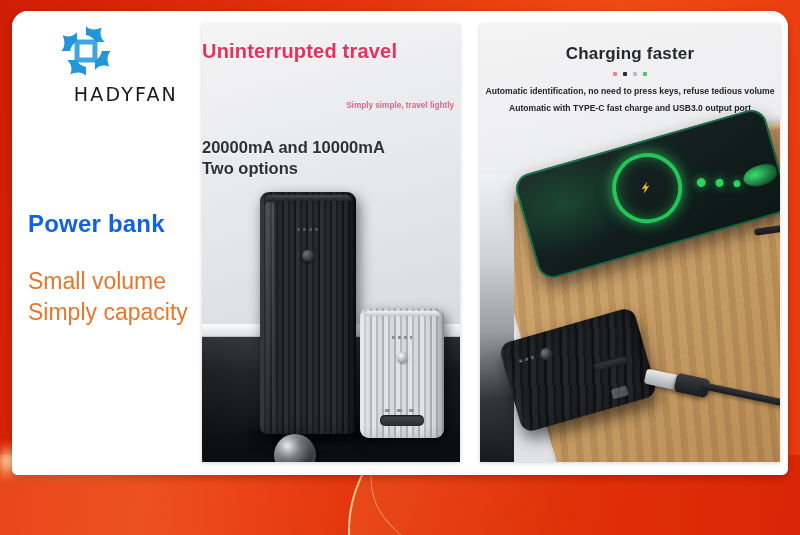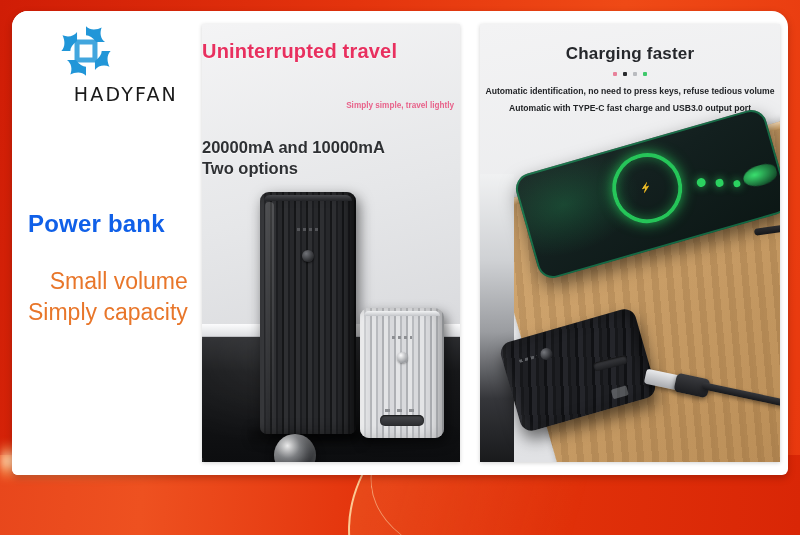--- a/index.html
+++ b/index.html
@@ -102,21 +102,20 @@
     white-space: nowrap;
     text-align: center;
   }
   .subline {
     position: absolute;
     left: 16px; top: 255px;
     font-size: 23px;
     line-height: 31px;
     color: #e8762a;
     white-space: nowrap;
-    text-align: right;
   }
 
   
   .panel {
     position: absolute;
     top: 13px;
     height: 438px;
     overflow: hidden;
     background: #e9e9ea;
     box-shadow: 0 1px 4px rgba(0,0,0,.18);

